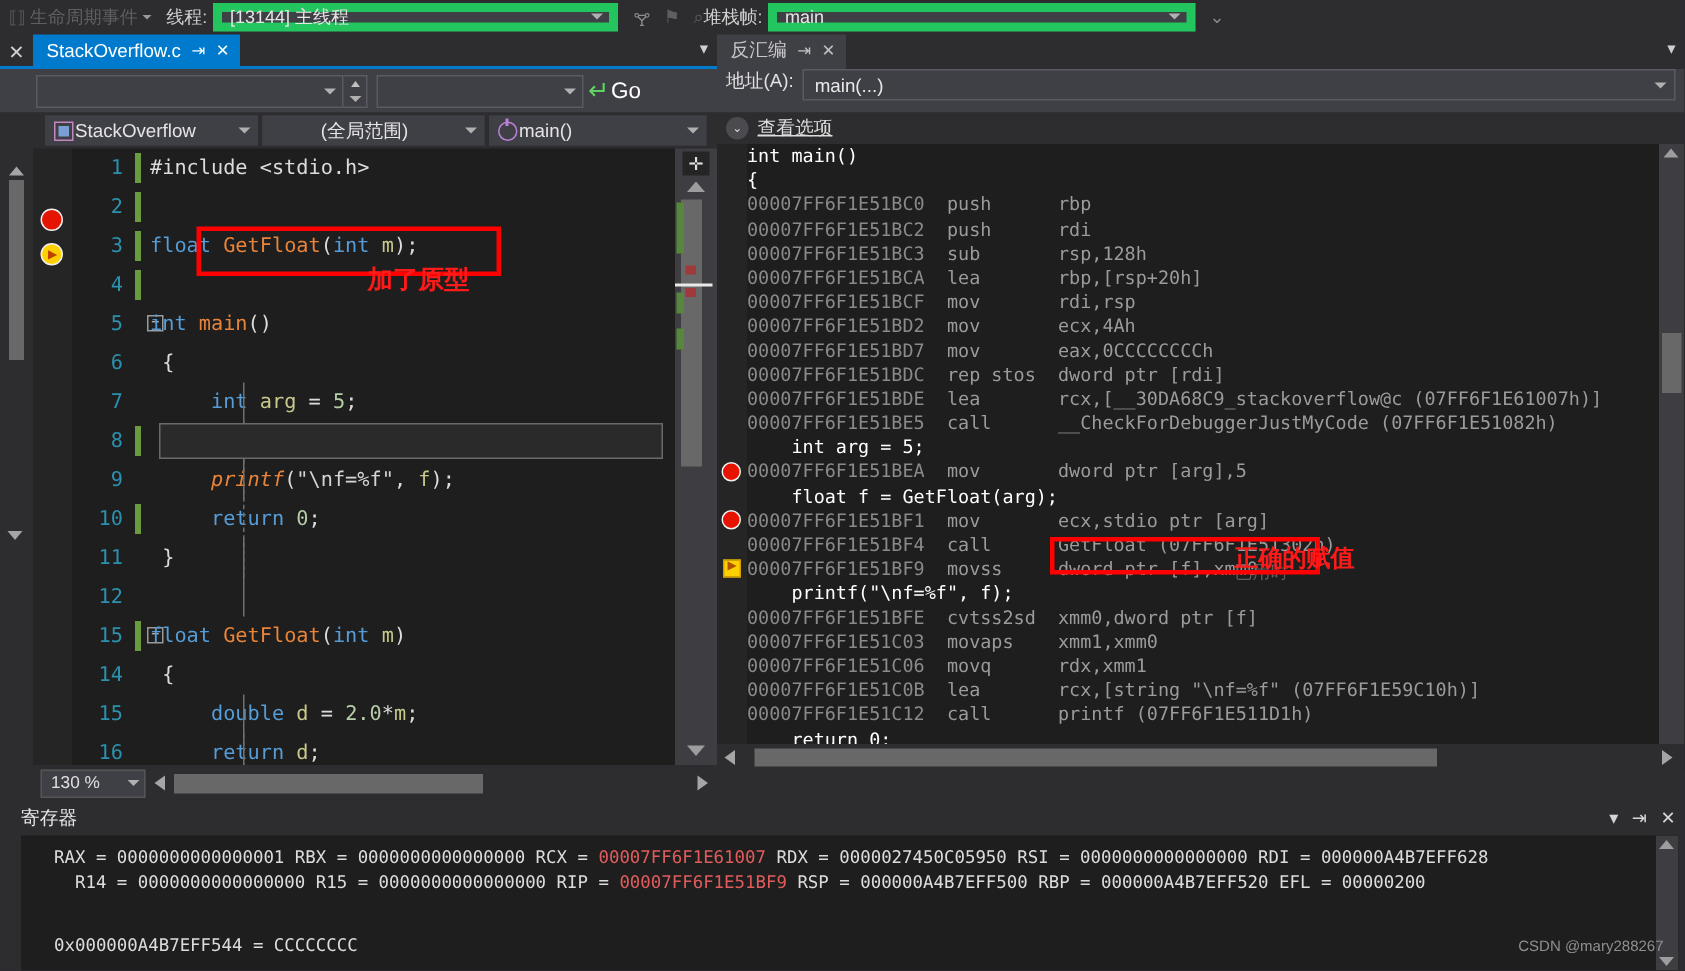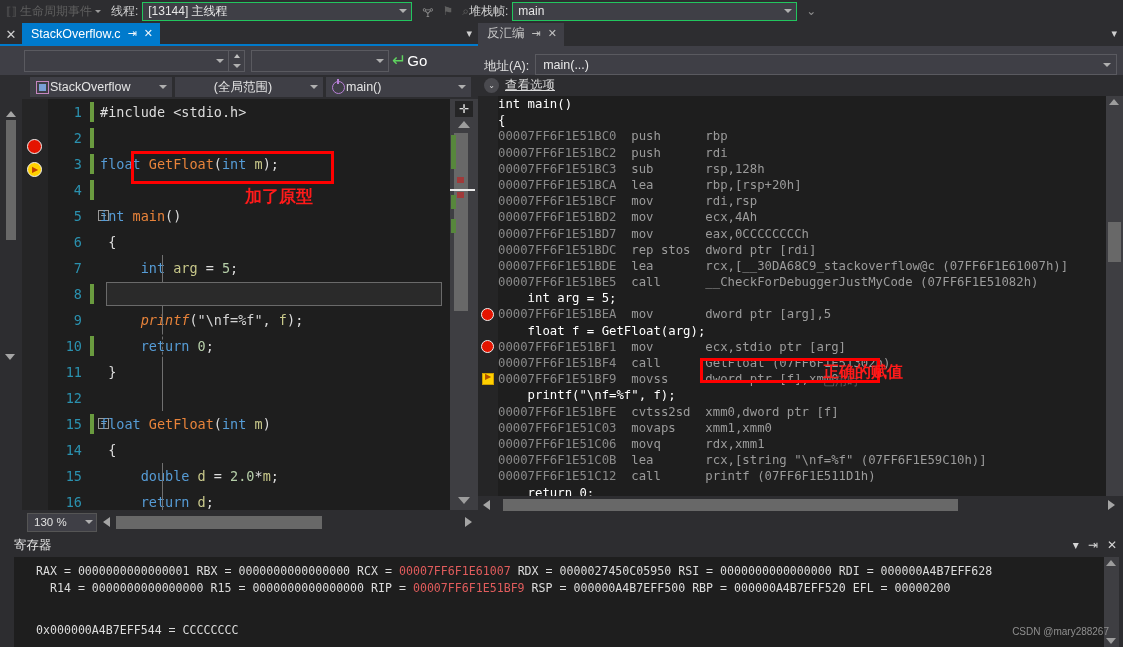--- a/index.html
+++ b/index.html
@@ -13,21 +13,21 @@
 
   
   .topbar {
     position: absolute; left: 0; top: 0; width: 1123px; height: 22px;
     background: #2d2d30; overflow: hidden;
     display: flex; align-items: center; font-size: 12px; color: #b9b9b9;
   }
   .tb-item { display: flex; align-items: center; gap: 3px; white-space: nowrap; }
   .tb-label { color: #cfcfcf; }
   .tb-combo {
-    background: #3f3f46; border: 1px solid #22c55e; height: 19px;
+    background: #3f3f46; border: 6px solid #22c55e; height: 19px;
     display: flex; align-items: center; justify-content: space-between;
     padding: 0 4px 0 5px; color: #e6e6e6; font-size: 12px;
   }
   .caret-dn { width: 0; height: 0; border-left: 4px solid transparent;
     border-right: 4px solid transparent; border-top: 4px solid #b0b0b0; }
   .caret-sm { width: 0; height: 0; border-left: 3px solid transparent;
     border-right: 3px solid transparent; border-top: 3px solid #9a9a9a; }
   .tb-ico { color: #8d8d8d; font-size: 12px; }
 
   
@@ -145,21 +145,21 @@
   .zoombox { width: 70px; height: 19px; background: #3f3f46; border: 1px solid #555;
     display: flex; align-items: center; justify-content: space-between;
     padding: 0 3px 0 6px; font-size: 11.5px; color: #e0e0e0; margin-left: 27px; }
   .hs-left, .hs-right { width: 0; height: 0; margin: 0 6px; }
   .hs-left { border-top: 5px solid transparent; border-bottom: 5px solid transparent; border-right: 7px solid #a5a5a5; }
   .hs-right { border-top: 5px solid transparent; border-bottom: 5px solid transparent; border-left: 7px solid #a5a5a5; }
   .hs-track { flex: 1; height: 13px; position: relative; }
   .hs-thumb { position: absolute; left: 0; top: 0; height: 13px; width: 206px; background: #686868; }
 
   
-  .dis-head { height: 29px; background: #3f3f46; display: flex; align-items: flex-end;
+  .dis-head { height: 29px; background: #3f3f46; display: flex; align-items: flex-start;
     padding: 0 6px; gap: 6px; font-size: 12.5px; color: #e0e0e0; }
   .dis-addrcombo { flex: 1; height: 21px; background: #3f3f46; border: 1px solid #5a5a60;
     display: flex; align-items: center; justify-content: space-between; padding: 0 5px 0 7px;
     color: #e8e8e8; font-size: 12.5px; }
   .dis-viewopt { height: 21px; background: #2d2d30; display: flex; align-items: center; gap: 6px;
     padding: 0 6px; font-size: 12.5px; }
   .chev-circle { width: 15px; height: 15px; border-radius: 50%; background: #4a4a4f;
     color: #d8d8d8; font-size: 8px; display: flex; align-items: center; justify-content: center; }
   .dis-link { color: #dcdcdc; text-decoration: underline; }
 
@@ -362,21 +362,21 @@
         <span class="caret-dn"></span>
       </div>
       <div class="hs-left"></div>
       <div class="hs-track">
         <div class="hs-thumb"></div>
       </div>
       <div class="hs-right"></div>
     </div>
 
     <div class="redbox" style="left:131px; top:129px; width:203px; height:33px;"></div>
-    <div class="redtext" style="left:245px; top:163px; font-size:17px;">加了原型</div>
+    <div class="redtext" style="left:245px; top:153px; font-size:17px;">加了原型</div>
   </div>
 
   <div class="right-pane">
 
     <div class="tabstrip">
       <div class="tab inactive" style="margin-left:0;">
         <span>反汇编</span>
         <span class="pin">⇥</span>
         <span class="x">✕</span>
       </div>

